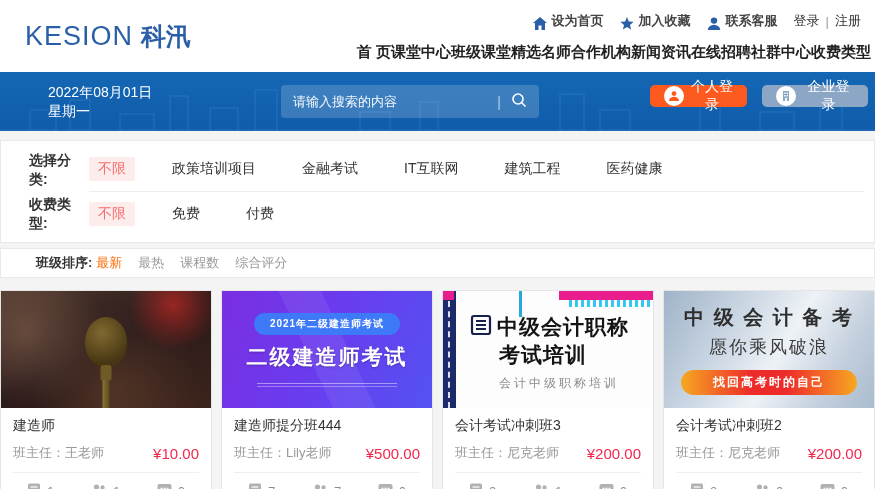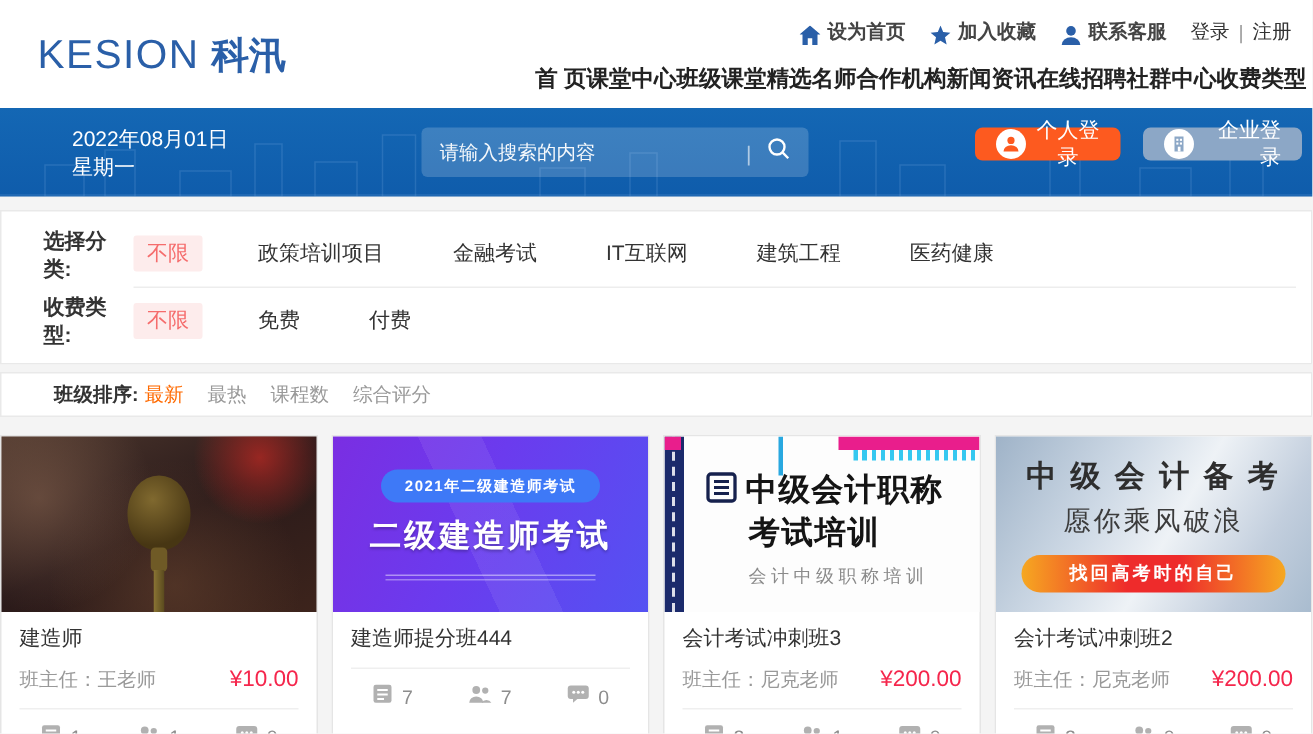--- a/index.html
+++ b/index.html
@@ -28,21 +28,21 @@
   .banner-date { position:absolute; left:48px; top:11px; color:#fff; font-size:14px; line-height:19px; }
   .search-box { position:absolute; left:281px; top:13px; width:258px; height:33px;
     background:rgba(255,255,255,.18); border-radius:4px; display:flex; align-items:center; padding:0 12px; }
   .search-box input { flex:1; background:transparent; border:none; outline:none; color:#fff; font-size:13px; }
   .search-box input::placeholder { color:rgba(255,255,255,.95); }
   .search-sep { color:rgba(255,255,255,.6); margin:0 10px 0 4px; font-size:14px; }
   .btn-login { position:absolute; top:13px; height:22px; border:none; border-radius:5px; color:#fff;
     font-size:14px; display:flex; align-items:center; gap:7px; padding:0 14px; cursor:pointer;
     font-family:inherit; }
   .btn-personal { left:650px; width:97px; background:#fd5a1f; }
-  .btn-enterprise { left:762px; width:106px; background:#8ca7c6;text-align:right; }
+  .btn-enterprise { left:762px; width:106px; background:#8ca7c6; }
   .btn-circle { width:20px; height:20px; border-radius:50%; background:#fff; display:flex;
     align-items:center; justify-content:center; flex:0 0 auto; }
 
   
   .filter-panel { margin-top:9px; width:875px; background:#fff; border:1px solid #e9e9e9; padding:6px 0; }
   .filter-row { display:flex; align-items:center; min-height:40px; }
   .filter-label { width:60px; margin-left:28px; font-size:14px; font-weight:bold; color:#333; line-height:19px; }
   .filter-opts { flex:1; display:flex; align-items:center; gap:28px; padding:10px 0; margin-right:10px; }
   .filter-row.with-divider .filter-opts { border-bottom:1px solid #ededed; }
   .filter-opt { font-size:14px; color:#333; cursor:pointer; padding:3px 9px; white-space:nowrap; }
@@ -54,21 +54,21 @@
   .sort-label { font-size:13px; font-weight:bold; color:#333; }
   .sort-opt { font-size:13px; color:#999; cursor:pointer; }
   .sort-opt.active { color:#ff6a00; margin-left:-12px; }
 
   
   .cards { margin-top:12px; width:875px; display:grid; grid-template-columns:repeat(4,1fr); gap:9px; }
   .card { background:#fff; border:1px solid #e5e5e5; height:207px; cursor:pointer; }
   .cover { position:relative; width:100%; height:117px; overflow:hidden; }
   .card-body { padding:9px 12px 0; }
   .card-title { font-size:14px; font-weight:normal; color:#333; margin-bottom:9px; white-space:nowrap; overflow:hidden; }
-  .teacher-row { display:flex; justify-content:space-between; align-items:flex-start; }
+  .teacher-row { display:flex; justify-content:space-between; align-items:center; }
   .teacher { font-size:13px; color:#999; }
   .price { font-size:15px; color:#f5264c; }
   .stats { margin:10px 12px 0; border-top:1px solid #efefef; display:flex; justify-content:space-between;
     padding:10px 14px 0; }
   .stat { display:flex; align-items:center; gap:6px; font-size:13px; color:#8d8d8d; }
 
   
   .cover-mic { background:
       radial-gradient(circle at 82% 12%, rgba(170,40,35,.85), transparent 22%),
       radial-gradient(circle at 12% 35%, rgba(135,100,80,.55), transparent 38%),
@@ -310,20 +310,24 @@
   </div>
 
   <div class="card">
     <div class="cover cover-purple">
       <span class="cover-badge">2021年二级建造师考试</span>
       <span class="cover-purple-heading">二级建造师考试</span>
       <span class="cover-purple-rule"></span>
     </div>
     <div class="card-body">
       <div class="card-title">建造师提分班444</div>
+      <div class="teacher-row">
+        <span class="teacher">班主任：Lily老师</span>
+        <span class="price">¥500.00</span>
+      </div>
     </div>
     <div class="stats">
       <span class="stat">
         <span><svg width="14" height="13" viewBox="0 0 14 13">
               <rect x="1" y="0.5" width="12" height="12" rx="1.5" fill="#b1b1b1"></rect>
               <line x1="3.5" y1="4" x2="10.5" y2="4" stroke="#fff" stroke-width="1.2"></line>
               <line x1="3.5" y1="7" x2="10.5" y2="7" stroke="#fff" stroke-width="1.2"></line>
               <line x1="3.5" y1="10" x2="8" y2="10" stroke="#fff" stroke-width="1.2"></line>
             </svg></span>
         <span>7</span>

